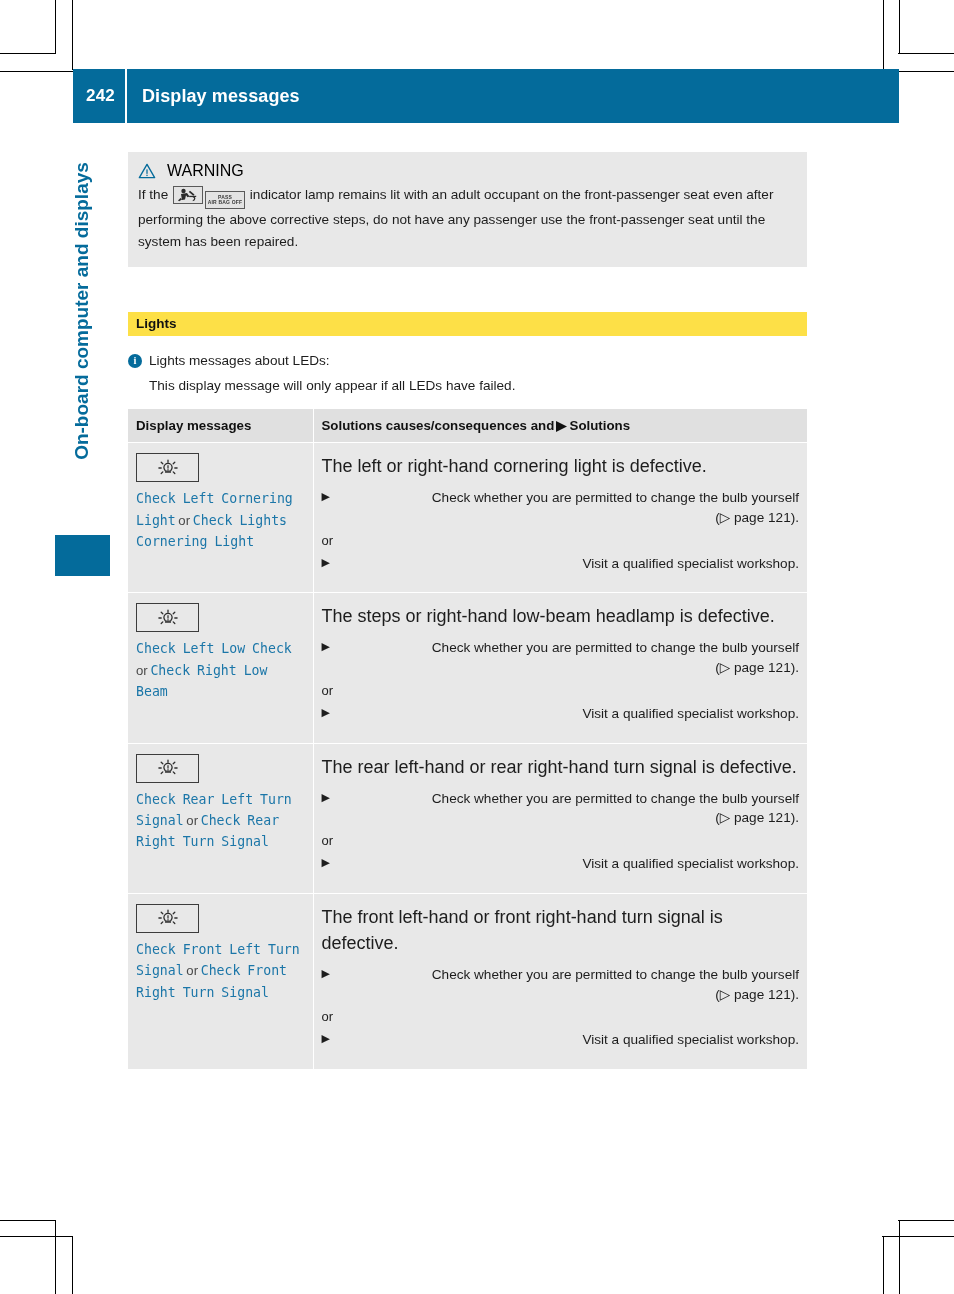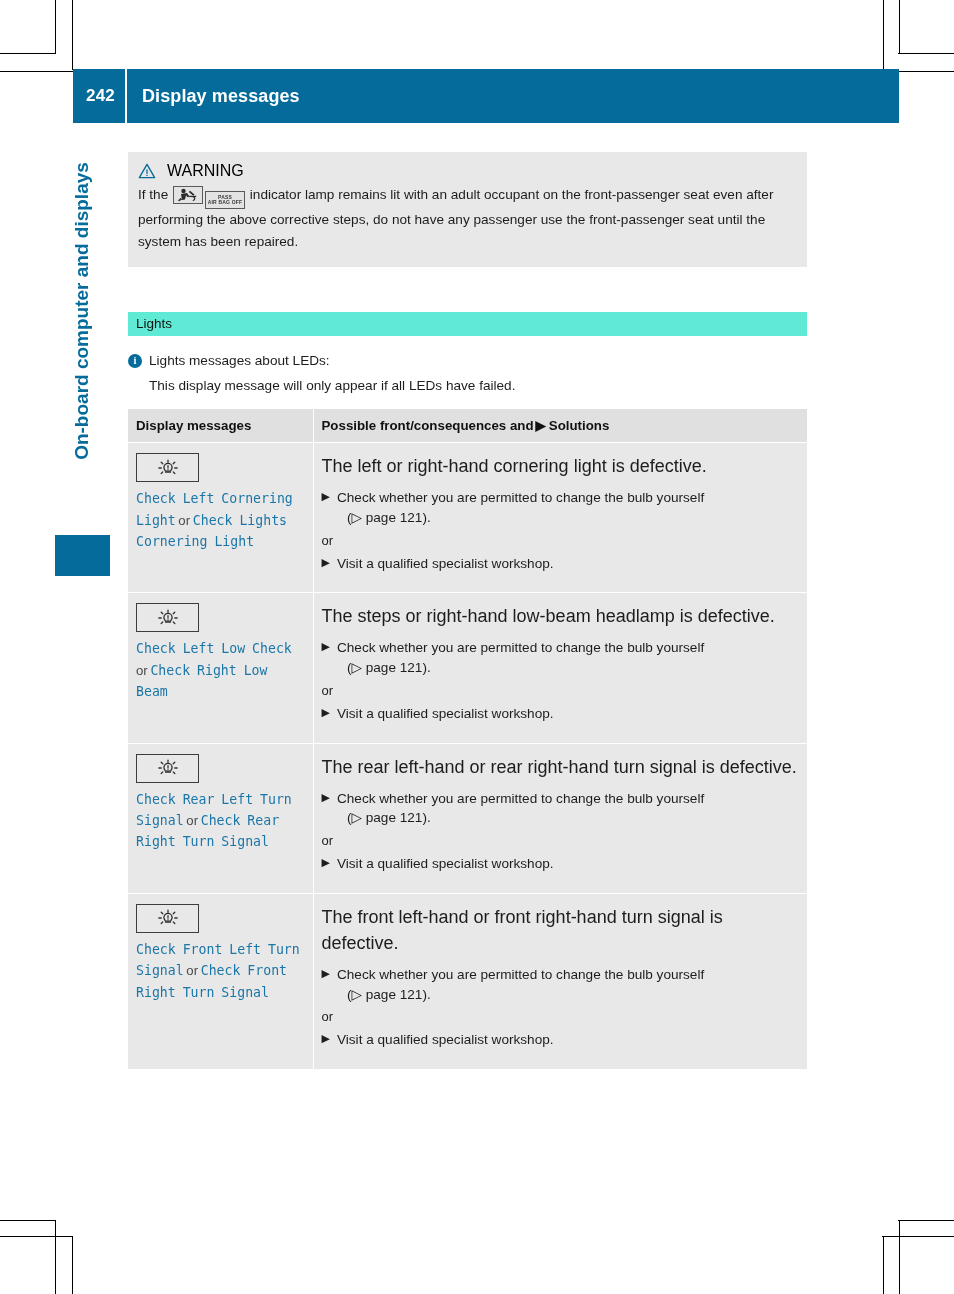--- a/index.html
+++ b/index.html
@@ -80,25 +80,25 @@
   .icon-airbag svg { display:block; }
   .icon-passoff {
     width: 40px; color: #3a3a3a; font-size: 5px; line-height: 1.05;
     text-align: center; padding-top: 3px; font-weight: bold;
     letter-spacing: .2px; font-family: "Liberation Sans", sans-serif;
   }
 
   
   .section-bar {
     margin-top: 45px;
-    background: #5eead4;
+    background: #fde047;
     height: 24px;
     display: flex; align-items: center;
     padding-left: 8px;
-    font-size: 13.5px; font-weight: normal; color: #111;
+    font-size: 13.5px; font-weight: bold; color: #111;
     width: 679px;
   }
 
   
   .info-note { margin-top: 15px; width: 679px; }
   .info-line1 { display: flex; align-items: flex-start; gap: 7px; }
   .info-icon {
     flex: none; width: 14px; height: 14px; border-radius: 50%;
     background: #046b9b; color: #fff; font-size: 10.5px; font-weight: bold;
     display: flex; align-items: center; justify-content: center;
@@ -159,21 +159,21 @@
 
   .cause {
     font-size: 18px; color: #1d1d1d; line-height: 1.45;
     margin-bottom: 9px;
   }
   .sol {
     font-size: 13.6px; color: #1d1d1d; line-height: 1.45;
     display: flex; gap: 7px; margin-bottom: 5px;
   }
   .sol .tri { flex: none; font-size: 11px; line-height: 1.55; }
-  .sol-body { flex: 1; }
+  .sol-body { flex: 1; text-align: right; }
   .sol-ref { display: block; padding-left: 10px; }
   .or-line { font-size: 13px; color: #1d1d1d; margin: 4px 0 6px 0; }
 </style>
 </head>
 <body>
 
 <div class="page">
 
   <div class="mark v" style="left:55px; top:0; height:54px;"></div>
   <div class="mark v" style="left:72px; top:0; height:70px;"></div>
@@ -241,21 +241,21 @@
         <span class="info-text">Lights messages about LEDs:</span>
       </div>
       <div class="info-sub">This display message will only appear if all LEDs have failed.</div>
     </div>
 
     <table class="msg-table">
       <thead>
         <tr>
           <th class="col-left">Display messages</th>
           <th>
-            <span>Possible front/consequences and</span><span class="solutions-arrow">▶</span><span>Solutions</span>
+            <span>Solutions causes/consequences and</span><span class="solutions-arrow">▶</span><span>Solutions</span>
           </th>
         </tr>
       </thead>
       <tbody>
           <tr>
             <td class="col-left">
               <div class="bulb-box">
                 <svg width="30" height="20" viewBox="0 0 30 20">
   <g stroke="#2f2f2f" stroke-width="1.3" stroke-linecap="round" fill="none">
     <path d="M15 5.4 a4.1 4.1 0 0 1 4.1 4.1 c0 1.8 -1.2 2.6 -1.6 3.6 l-5 0 c-0.4 -1 -1.6 -1.8 -1.6 -3.6 A4.1 4.1 0 0 1 15 5.4 Z"></path>

